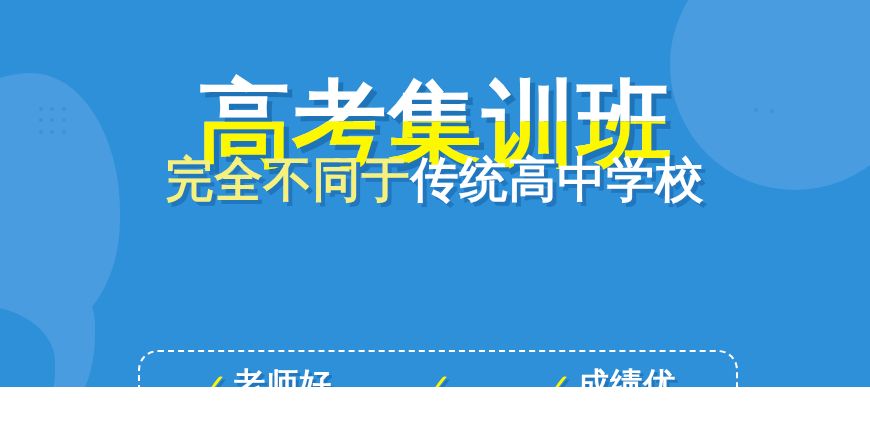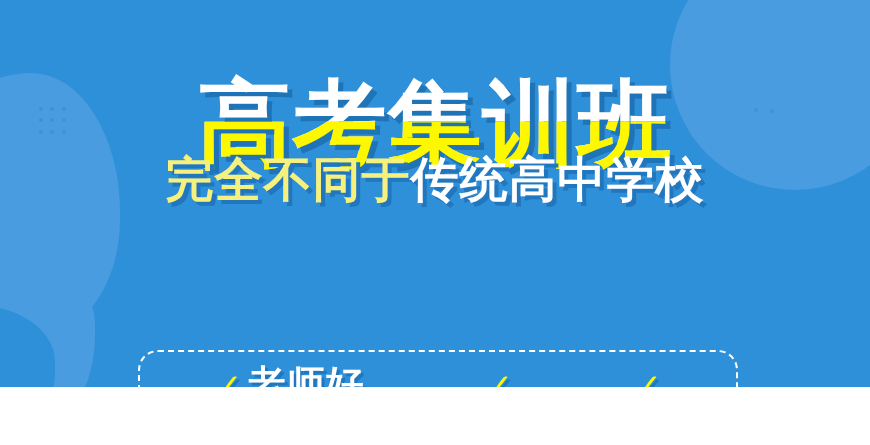--- a/index.html
+++ b/index.html
@@ -119,21 +119,21 @@
   }
   .feature{
     display:flex;align-items:center;gap:5px;white-space:nowrap;
   }
   .check{
     color:#fdf700;font-size:34px;font-weight:bold;line-height:1;
     text-shadow:3px 3px 0 #2176bd;
     display:inline-block;transform:translateY(2px);
   }
   .feature-label{
-    color:#ffffff;font-size:38px;font-weight:bold;letter-spacing:1px;
+    color:#ffffff;font-size:32px;font-weight:bold;letter-spacing:1px;
     font-family:"DejaVu Sans","Liberation Sans",sans-serif;
     text-shadow:3px 3px 0 #2176bd;
     line-height:1;
   }
 </style>
 </head>
 <body>
 
 <div id="banner">
 
@@ -176,17 +176,18 @@
     <div id="badge">
       <div class="feature">
         <span class="check">✓</span>
         <span class="feature-label">老师好</span>
       </div>
       <div class="feature">
         <span class="check">✓</span>
       </div>
       <div class="feature">
         <span class="check">✓</span>
+        <span class="feature-label">成绩优</span>
       </div>
     </div>
 
   </div>
 </div>
 
 </body></html>

